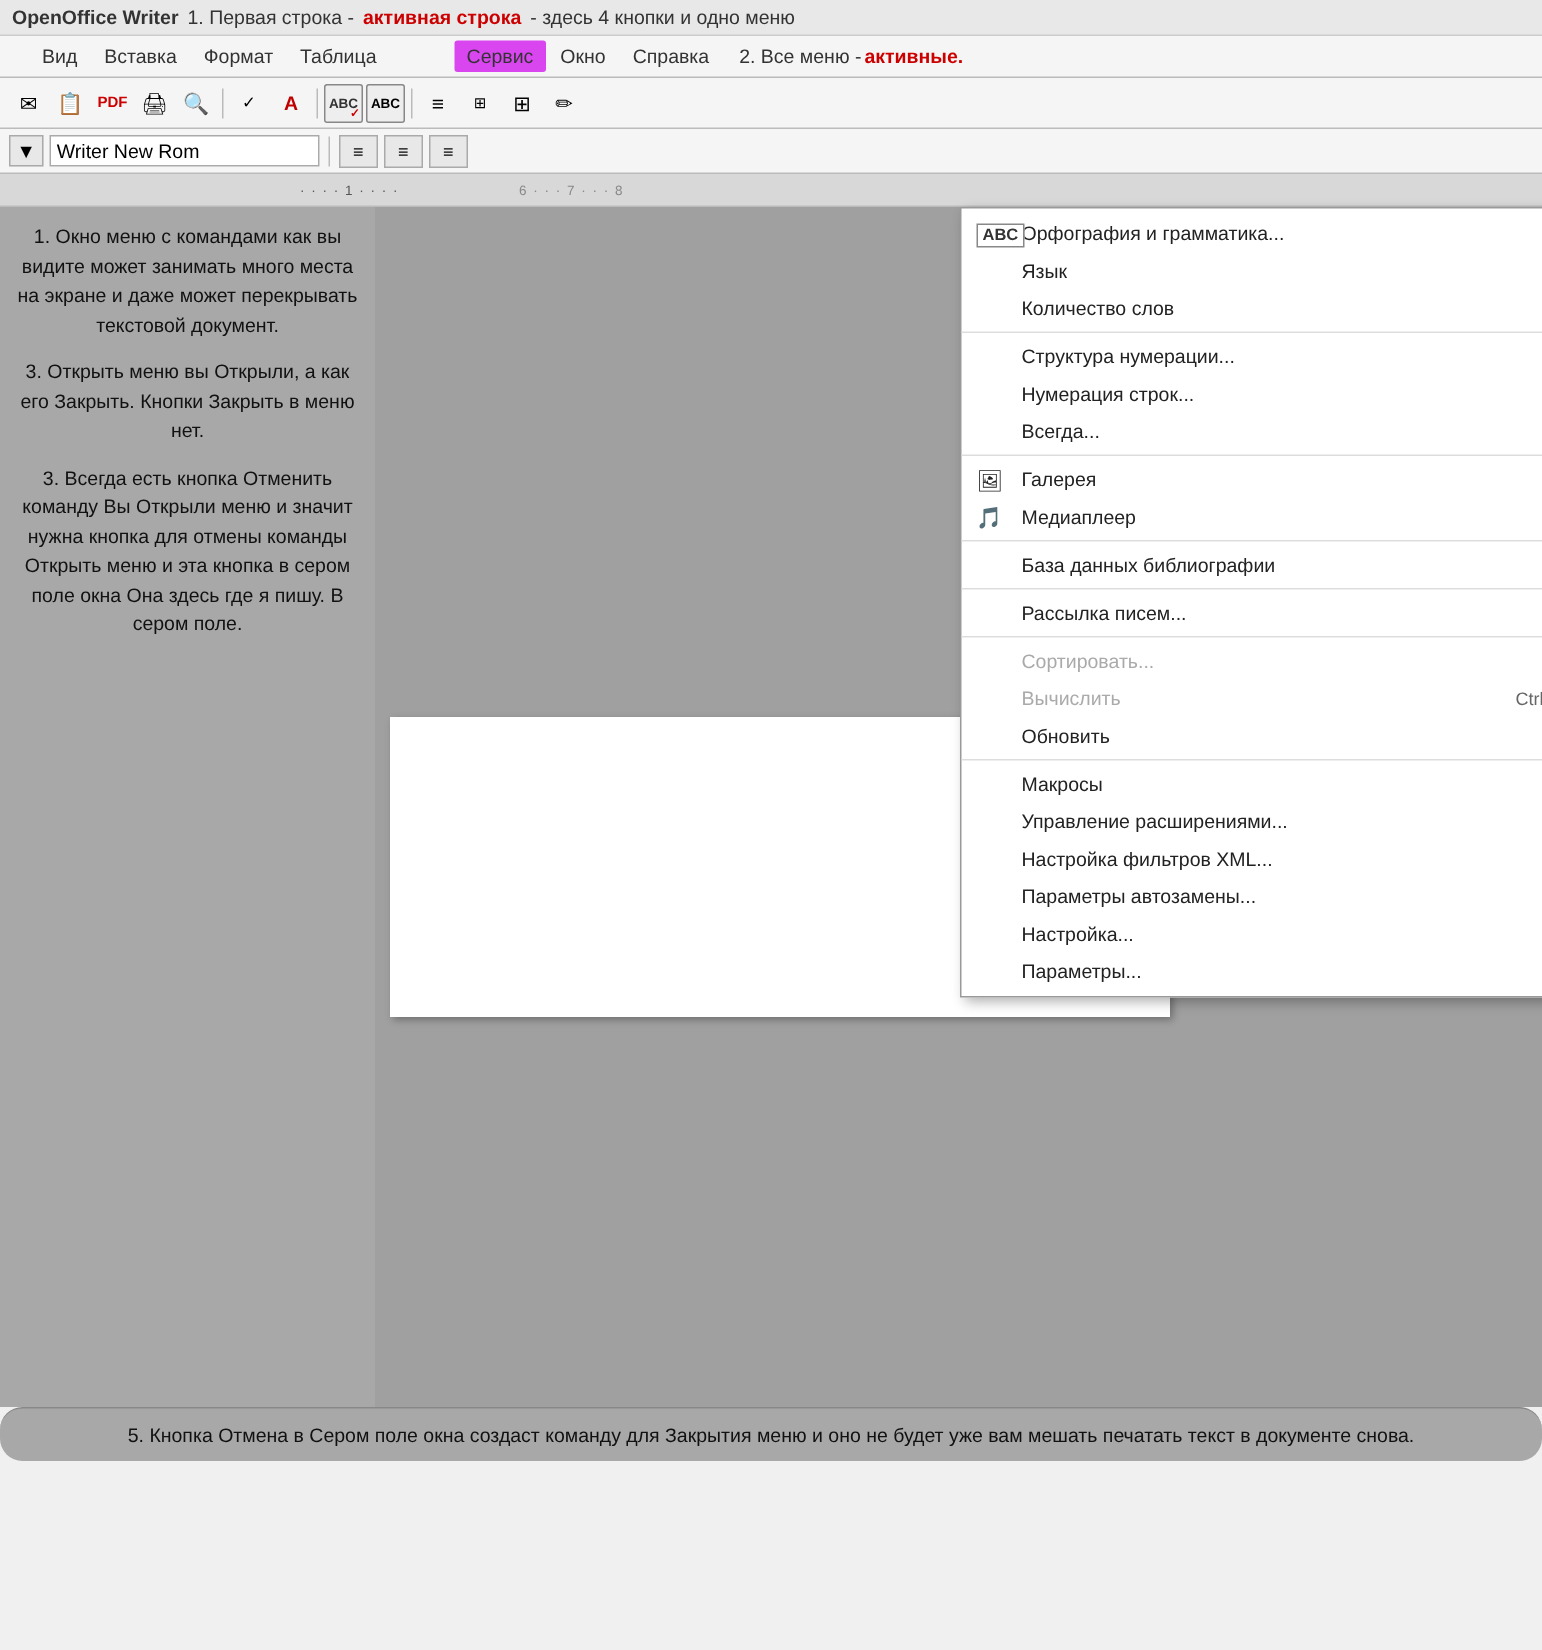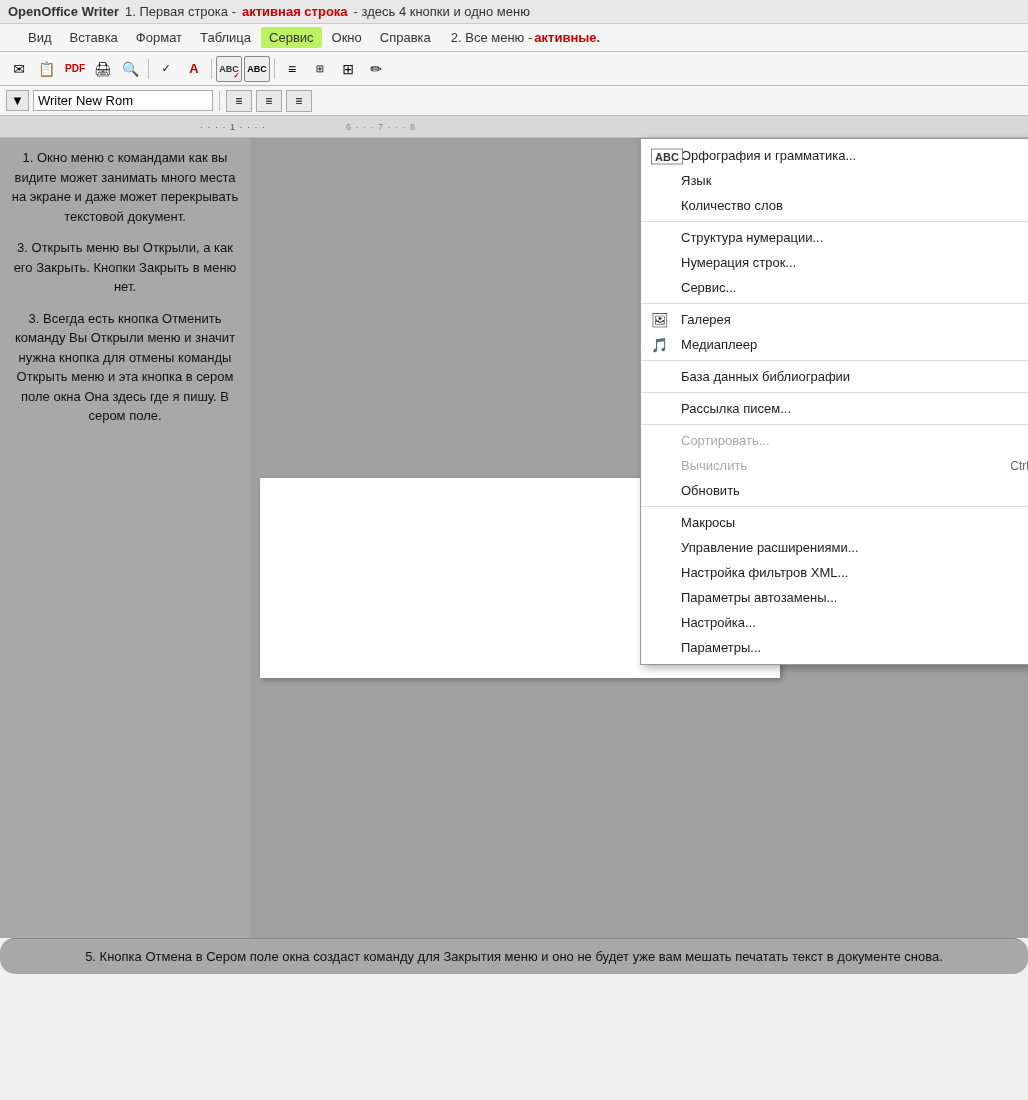--- a/index.html
+++ b/index.html
@@ -47,21 +47,22 @@
     }
     .menu-item {
       padding: 3px 8px;
       cursor: pointer;
       color: #333;
       font-size: 13px;
       border-radius: 2px;
       text-decoration: none;
     }
     .menu-item.active-open {
-      background: #bef264;
+      background: #d946ef;
+      margin-left: 42px;
     }
     .menu-bar-title {
       color: #333;
       font-size: 13px;
       margin-left: 10px;
     }
     .menu-bar-highlight {
       color: #cc0000;
       font-weight: bold;
     }
@@ -358,21 +359,21 @@
 
       <div class="dropdown-item">
         <span>Структура нумерации...</span>
       </div>
 
       <div class="dropdown-item">
         <span>Нумерация строк...</span>
       </div>
 
       <div class="dropdown-item">
-        <span>Сервис...</span>
+        <span>Всегда...</span>
       </div>
 
       <div class="dropdown-separator"></div>
 
       <div class="dropdown-item has-icon">
         <span class="item-icon">🖼</span>
         <span>Галерея</span>
       </div>
 
       <div class="dropdown-item has-icon">

